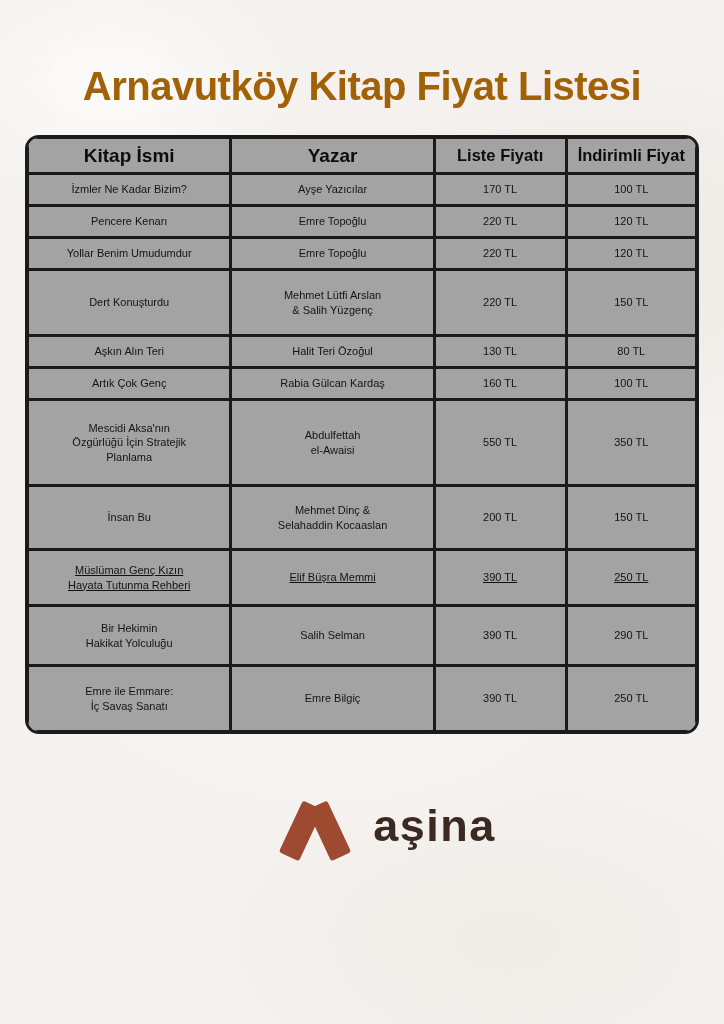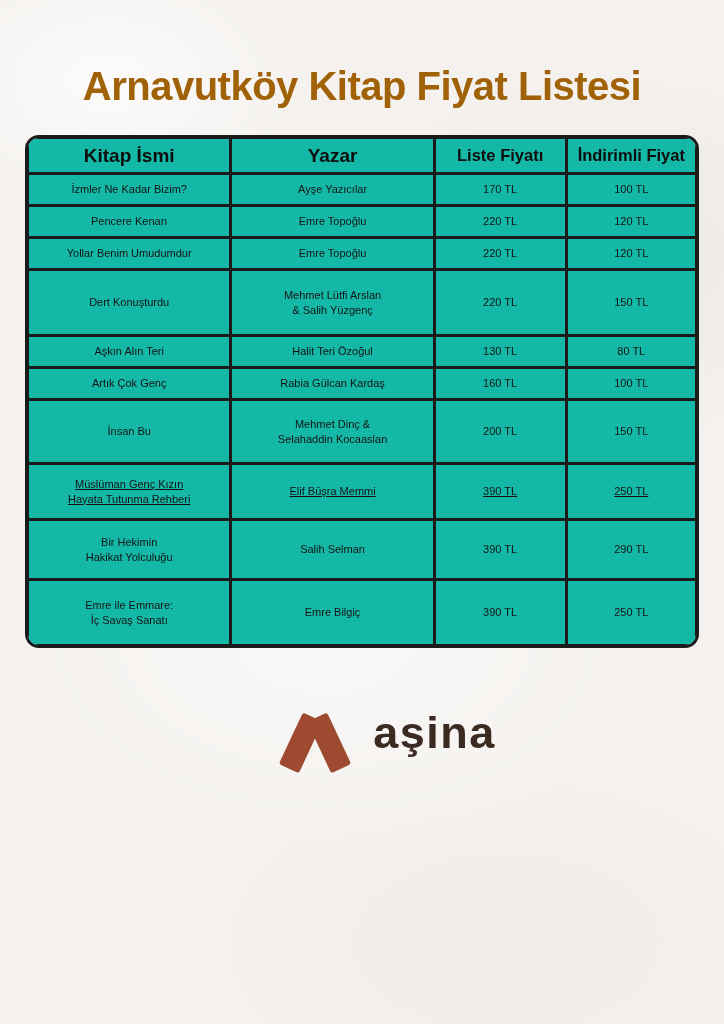--- a/index.html
+++ b/index.html
@@ -41,21 +41,21 @@
     width: calc(100% + 4px);
     margin: -2px;
     border-collapse: collapse;
     table-layout: fixed;
   }
   .price-table th, .price-table td {
     border: 3px solid #1b1b1b;
     text-align: center;
     vertical-align: middle;
     padding: 4px 6px;
-    background: #14b8a6;
+    background: #a3a3a3;
   }
   .price-table th {
     font-size: 19px;
     font-weight: 700;
     color: #0d0d0d;
   }
   .price-table th.th-small { font-size: 16.5px; }
   .price-table td {
     font-size: 11px;
     line-height: 1.32;
@@ -66,21 +66,21 @@
   tr.hdr  { height: 36px; }
   tr.rs   { height: 32px; }
   tr.r68  { height: 66px; }
   tr.r88  { height: 86px; }
   tr.r66  { height: 64px; }
   tr.r58  { height: 56px; text-decoration: underline; }
   tr.r62  { height: 60px; }
 
   .logo {
     display: flex;
-    align-items: flex-start;
+    align-items: center;
     justify-content: center;
     gap: 19px;
     margin-top: 62px;
     height: 66px;
     padding-left: 48px;
   }
   .logo-icon {
     position: relative;
     width: 78px;
     height: 62px;
@@ -159,20 +159,29 @@
           <td>Halit Teri Özoğul</td>
           <td>130 TL</td>
           <td>80 TL</td>
         </tr>
         <tr class="rs">
           <td>Artık Çok Genç</td>
           <td>Rabia Gülcan Kardaş</td>
           <td>160 TL</td>
           <td>100 TL</td>
         </tr>
+        <tr class="r88">
+          <td>Mescidi Aksa'nın
+Özgürlüğü İçin Stratejik
+Planlama</td>
+          <td>Abdulfettah
+el-Awaisi</td>
+          <td>550 TL</td>
+          <td>350 TL</td>
+        </tr>
         <tr class="r66">
           <td>İnsan Bu</td>
           <td>Mehmet Dinç &amp;
 Selahaddin Kocaaslan</td>
           <td>200 TL</td>
           <td>150 TL</td>
         </tr>
         <tr class="r58">
           <td>Müslüman Genç Kızın
 Hayata Tutunma Rehberi</td>

